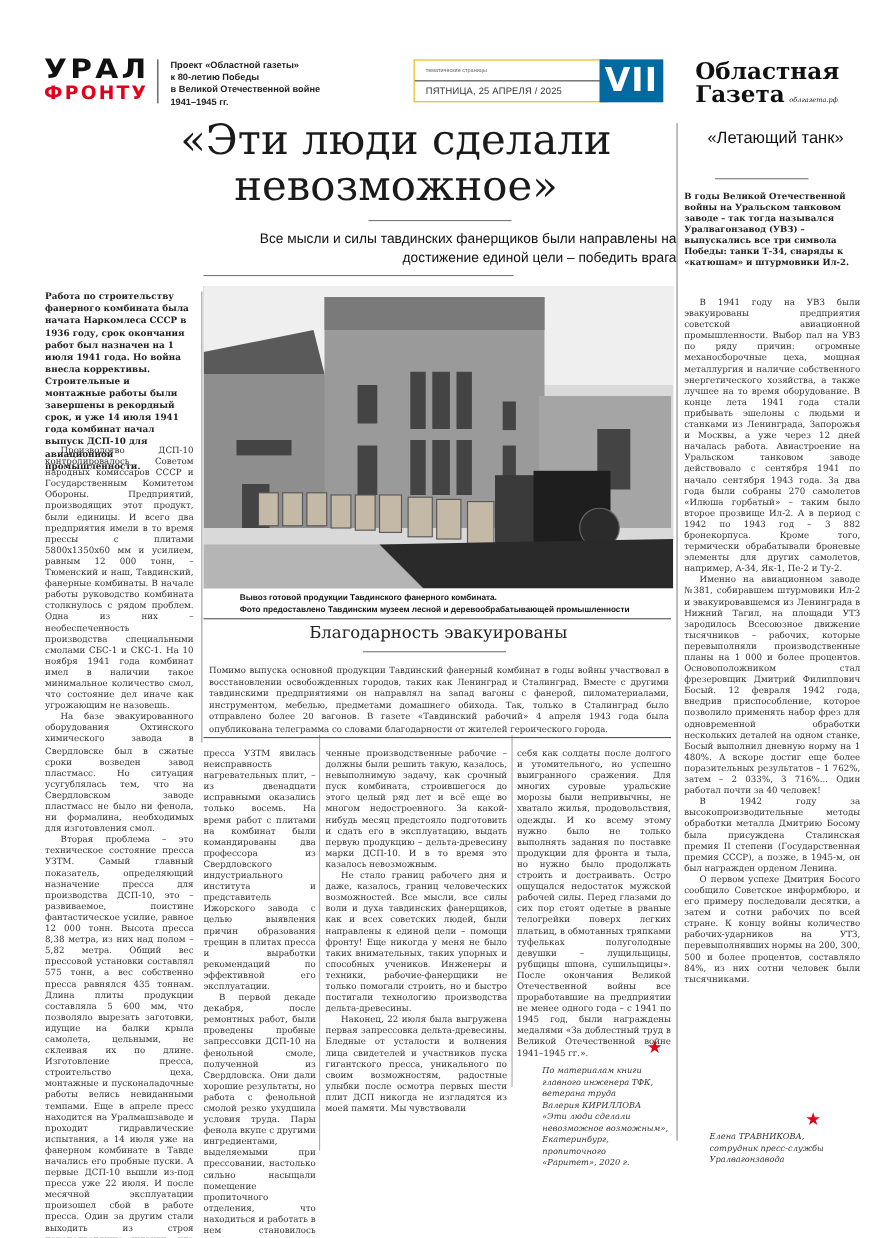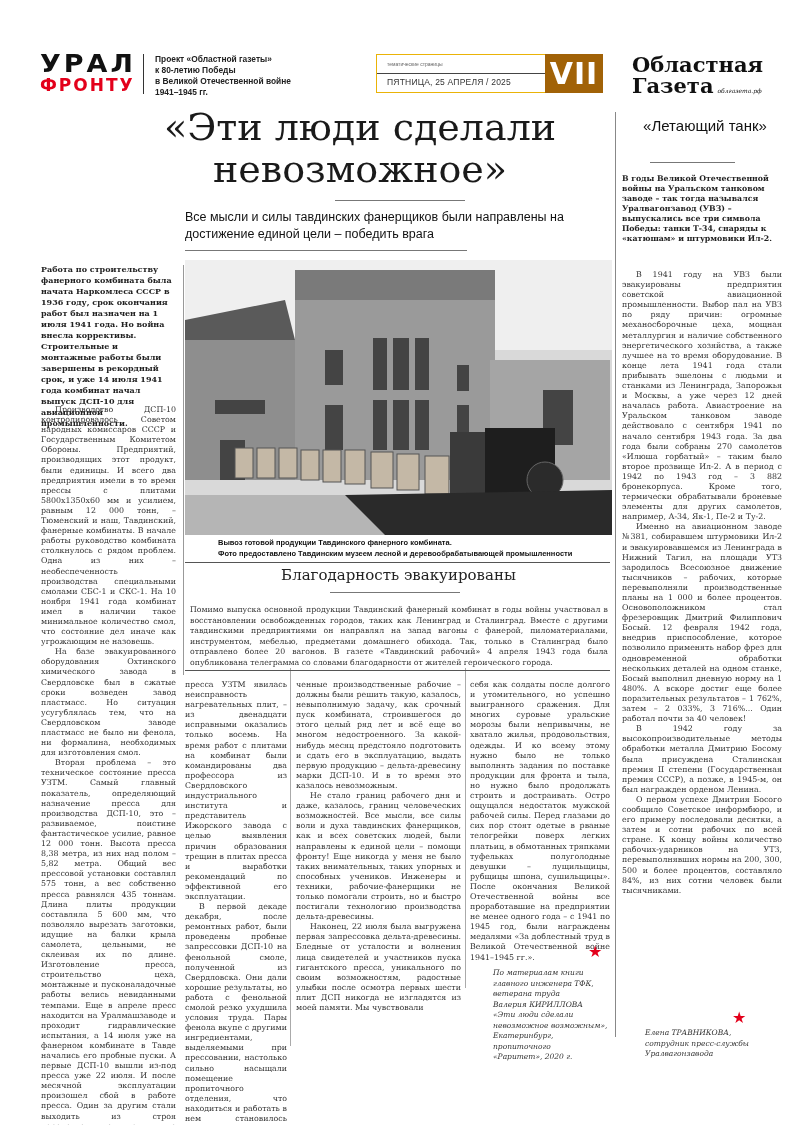--- a/index.html
+++ b/index.html
@@ -7,27 +7,27 @@
   .abs{position:absolute;}
   
   .logo{left:40px;top:52px;width:92px;}
   .logo .l1{font-family:"DejaVu Sans",sans-serif;font-weight:900;font-size:27px;letter-spacing:3px;line-height:24px;color:#111;transform:scaleY(0.9);}
   .logo .l2{font-family:"DejaVu Sans",sans-serif;font-weight:900;font-size:17px;letter-spacing:2px;line-height:18px;color:#e3001b;}
   .logo-divider{left:143px;top:54px;width:1px;height:40px;background:#333;}
   .project{left:155px;top:54px;font-family:"Liberation Sans",sans-serif;font-weight:bold;font-size:8.4px;line-height:11px;color:#222;width:170px;}
   .stamp{left:376px;top:54px;width:175px;height:37px;border:1px solid #eab308;}
   .stamp .r1{height:18px;border-bottom:1px solid #444;font-family:"Liberation Sans",sans-serif;font-size:5px;color:#666;padding-left:10px;line-height:18px;}
   .stamp .r2{font-family:"Liberation Sans",sans-serif;font-size:8.5px;color:#333;padding-left:10px;line-height:17px;letter-spacing:0.2px;}
-  .pagenum{left:545px;top:54px;width:58px;height:39px;background:#a16207;color:#fff;font-family:"DejaVu Sans",sans-serif;font-weight:bold;font-size:30px;text-align:center;line-height:39px;letter-spacing:1px;}
+  .pagenum{left:545px;top:54px;width:58px;height:39px;background:#0369a1;color:#fff;font-family:"DejaVu Sans",sans-serif;font-weight:bold;font-size:30px;text-align:center;line-height:39px;letter-spacing:1px;}
   .masthead{left:632px;top:54px;font-family:"DejaVu Serif",serif;font-weight:bold;font-size:21px;line-height:21px;color:#111;}
   .masthead small{font-size:6px;font-style:italic;font-weight:normal;margin-left:4px;}
   
   .title{left:120px;top:106px;width:480px;text-align:center;font-family:"DejaVu Serif",serif;font-size:38px;line-height:42px;color:#1a1a1a;}
   .rule{height:1px;background:#777;}
-  .subtitle{left:185px;top:209px;width:430px;text-align:left;font-family:"Liberation Sans",sans-serif;font-size:12.5px;line-height:17px;color:#111;}
+  .subtitle{left:185px;top:209px;width:430px;text-align:right;font-family:"Liberation Sans",sans-serif;font-size:12.5px;line-height:17px;color:#111;}
   
   .vrule{width:1px;background:#888;}
   
   .lead{font-family:"DejaVu Serif",serif;font-weight:bold;font-size:8px;line-height:11px;color:#222;}
   .body{font-family:"DejaVu Serif",serif;font-size:7.9px;line-height:10.1px;color:#333;text-align:justify;}
   .body p{margin:0;text-indent:14px;}
   .photo{left:185px;top:260px;width:427px;height:275px;background:#bdbdbd;overflow:hidden;}
   .caption{left:185px;top:537px;font-family:"Liberation Sans",sans-serif;font-weight:bold;font-size:7.5px;line-height:11px;color:#111;padding-left:33px;}
   .sectitle{left:185px;top:566px;width:427px;text-align:center;font-family:"DejaVu Serif",serif;font-size:15px;color:#222;}
   .intro{left:190px;top:605px;width:418px;font-family:"DejaVu Serif",serif;font-size:7.8px;line-height:10.5px;color:#333;text-align:justify;}

